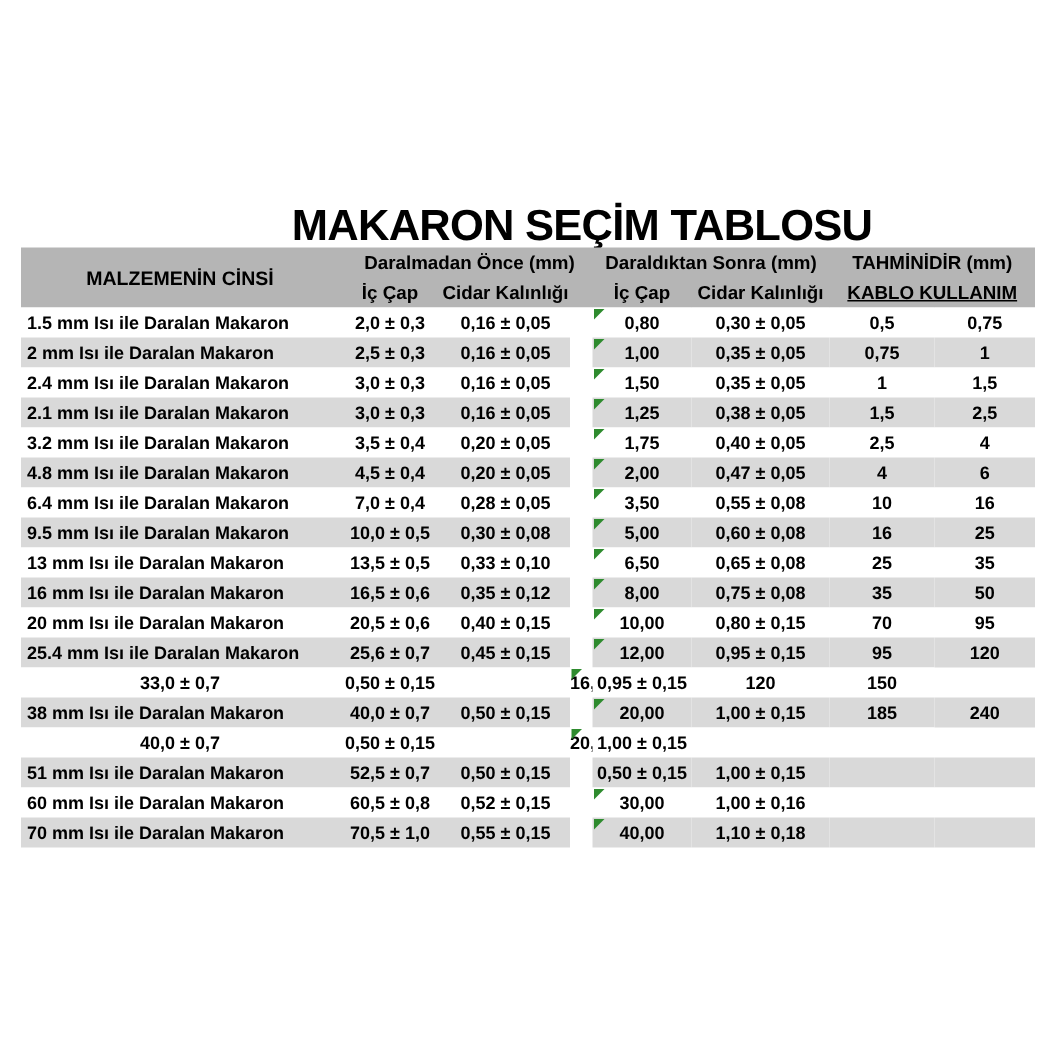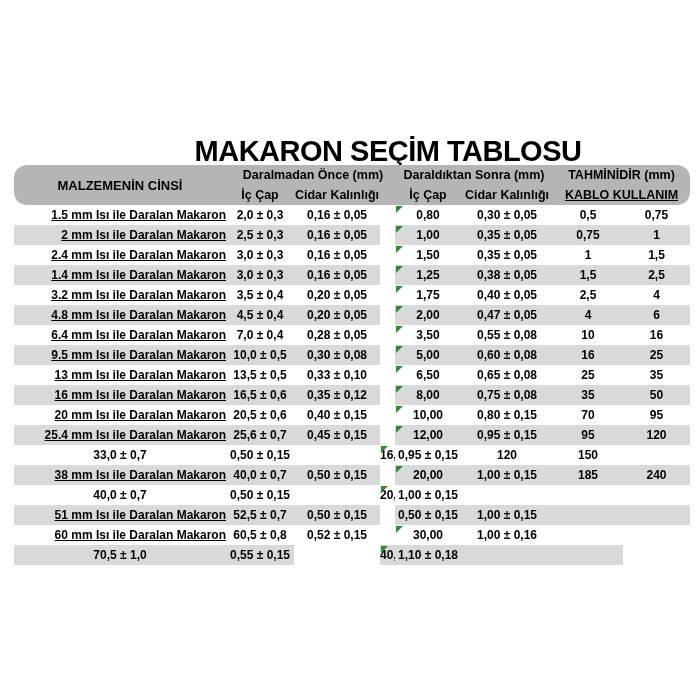--- a/index.html
+++ b/index.html
@@ -22,21 +22,20 @@
     padding-left: 38px;
   }
   .makaron-table {
     position: absolute;
     left: 14px; top: 165px;
     width: 676px;
   }
   .grid8 {
     display: grid;
     grid-template-columns: 212px 68px 86px 15px 66px 92px 70px 67px;
-    border-radius: 13px;
   }
   .thead {
     background: var(--header-bg, #b5b5b5);
     grid-template-rows: 20px 20px;
     font-weight: bold;
   }
   .hcell {
     display: flex;
     align-items: center;
     justify-content: center;
@@ -59,23 +58,22 @@
     text-align: center;
     font-size: 12px;
     font-weight: bold;
     white-space: nowrap;
     position: relative;
     background: #ffffff;
   }
   .trow.striped .cell { background: var(--stripe-bg, #d9d9d9); }
   .trow .cell.gapcell { background: #ffffff; }
   .trow .cell.material {
-    text-align: right;
+    text-align: left;
     padding-left: 4px;
-    text-decoration: underline;
   }
   .marker {
     position: absolute;
     left: 1px; top: 1px;
     width: 0; height: 0;
     border-top: 7px solid var(--marker-green, #2e8b2e);
     border-right: 7px solid transparent;
   }
 </style>
 </head>
@@ -121,21 +119,21 @@
         <div class="cell material">2.4 mm Isı ile Daralan Makaron</div>
         <div class="cell">3,0 ± 0,3</div>
         <div class="cell">0,16 ± 0,05</div>
         <div class="cell gapcell"></div>
         <div class="cell">1,50<span class="marker"></span></div>
         <div class="cell">0,35 ± 0,05</div>
         <div class="cell">1</div>
         <div class="cell">1,5</div>
       </div>
       <div class="grid8 trow striped">
-        <div class="cell material">1.4 mm Isı ile Daralan Makaron</div>
+        <div class="cell material">2.1 mm Isı ile Daralan Makaron</div>
         <div class="cell">3,0 ± 0,3</div>
         <div class="cell">0,16 ± 0,05</div>
         <div class="cell gapcell"></div>
         <div class="cell">1,25<span class="marker"></span></div>
         <div class="cell">0,38 ± 0,05</div>
         <div class="cell">1,5</div>
         <div class="cell">2,5</div>
       </div>
       <div class="grid8 trow">
         <div class="cell material">3.2 mm Isı ile Daralan Makaron</div>
@@ -259,20 +257,21 @@
         <div class="cell material">60 mm Isı ile Daralan Makaron</div>
         <div class="cell">60,5 ± 0,8</div>
         <div class="cell">0,52 ± 0,15</div>
         <div class="cell gapcell"></div>
         <div class="cell">30,00<span class="marker"></span></div>
         <div class="cell">1,00 ± 0,16</div>
         <div class="cell"></div>
         <div class="cell"></div>
       </div>
       <div class="grid8 trow striped">
+        <div class="cell material">70 mm Isı ile Daralan Makaron</div>
         <div class="cell">70,5 ± 1,0</div>
         <div class="cell">0,55 ± 0,15</div>
         <div class="cell gapcell"></div>
         <div class="cell">40,00<span class="marker"></span></div>
         <div class="cell">1,10 ± 0,18</div>
         <div class="cell"></div>
         <div class="cell"></div>
       </div>
     </div>
 </div>

